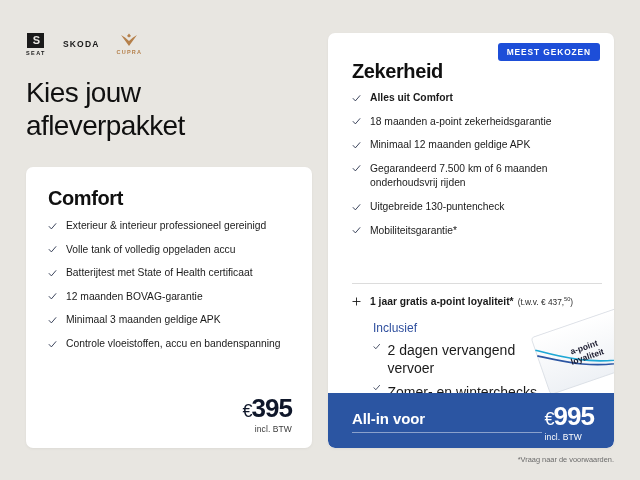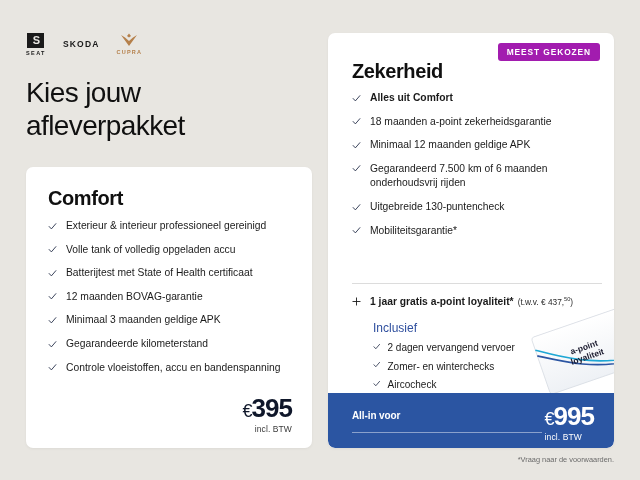--- a/index.html
+++ b/index.html
@@ -81,21 +81,21 @@
     line-height:1; white-space:nowrap;
   }
   .price-amount .euro { font-size:18px; font-weight:400; letter-spacing:-1px; }
   .price-vat {
     font-size:8.5px; color:#3a3a3a; margin-top:3px; letter-spacing:0.1px;
   }
 
   
   #badge-meest-gekozen {
     position:absolute; right:14px; top:10px;
-    background:#a21caf; color:#ffffff;
+    background:#1d4ed8; color:#ffffff;
     font-size:8.4px; font-weight:700; letter-spacing:0.9px;
     padding:4px 9px 4px 9px; border-radius:3px;
   }
   #zekerheid-title { position:absolute; left:24px; top:27px; }
   #zekerheid-features { position:absolute; left:24px; top:58px; width:250px; }
 
   #divider-line {
     position:absolute; left:24px; top:250px; width:250px; height:1px;
     background:#dcdcdc;
   }
@@ -113,39 +113,39 @@
     white-space:nowrap;
   }
   #loyalty-value sup { font-size:5.6px; vertical-align:super; }
 
   #inclusief-block { position:absolute; left:45px; top:288px; width:175px; }
   #inclusief-label {
     font-size:12px; color:#2f4f9e; font-weight:400; margin-bottom:6px;
   }
   .sub-item {
     display:flex; align-items:flex-start; gap:7px;
-    font-size:10px; line-height:1.3; color:#1a1a1a; margin-bottom:5.5px;
+    font-size:14px; line-height:1.3; color:#1a1a1a; margin-bottom:5.5px;
   }
   .sub-item .check { flex:0 0 auto; width:7.5px; height:7.5px; margin-top:1.5px; }
 
   
   #loyalty-card-image {
     position:absolute; left:210px; top:287px;
     width:95px; height:66px;
     transform:rotate(-19deg);
   }
 
   
   #allin-footer {
     position:absolute; left:0; bottom:0; width:286px; height:55px;
     background:#2b55a2; border-radius:0 0 7px 7px;
   }
   #allin-label {
     position:absolute; left:24px; top:17px;
-    font-size:10px; font-weight:700; color:#ffffff; letter-spacing:-0.1px;
+    font-size:15px; font-weight:700; color:#ffffff; letter-spacing:-0.1px;
   }
   #allin-underline {
     position:absolute; left:24px; top:39px; width:190px; height:1px;
     background:rgba(255,255,255,0.45);
   }
   #allin-price-block { position:absolute; right:20px; top:10px; text-align:left; }
   #allin-price-block .price-amount { color:#ffffff; font-size:26px; }
   #allin-price-block .price-amount .euro { color:#ffffff; }
   #allin-price-block .price-vat { color:#ffffff; font-size:8.5px; }
 
@@ -209,26 +209,20 @@
         <svg class="check" viewBox="0 0 12 12">
           <path d="M1.5 6 L4.5 9.2 L10.5 2.2" stroke="#26304a" stroke-width="1.2" fill="none" stroke-linecap="round" stroke-linejoin="round"></path>
         </svg>
         <span>12 maanden BOVAG-garantie</span>
       </li>
       <li class="feature-item">
         <svg class="check" viewBox="0 0 12 12">
           <path d="M1.5 6 L4.5 9.2 L10.5 2.2" stroke="#26304a" stroke-width="1.2" fill="none" stroke-linecap="round" stroke-linejoin="round"></path>
         </svg>
         <span>Minimaal 3 maanden geldige APK</span>
-      </li>
-      <li class="feature-item">
-        <svg class="check" viewBox="0 0 12 12">
-          <path d="M1.5 6 L4.5 9.2 L10.5 2.2" stroke="#26304a" stroke-width="1.2" fill="none" stroke-linecap="round" stroke-linejoin="round"></path>
-        </svg>
-        <span>Gegarandeerde kilometerstand</span>
       </li>
       <li class="feature-item">
         <svg class="check" viewBox="0 0 12 12">
           <path d="M1.5 6 L4.5 9.2 L10.5 2.2" stroke="#26304a" stroke-width="1.2" fill="none" stroke-linecap="round" stroke-linejoin="round"></path>
         </svg>
         <span>Controle vloeistoffen, accu en bandenspanning</span>
       </li>
     </ul>
 
     <div id="comfort-price-block">

